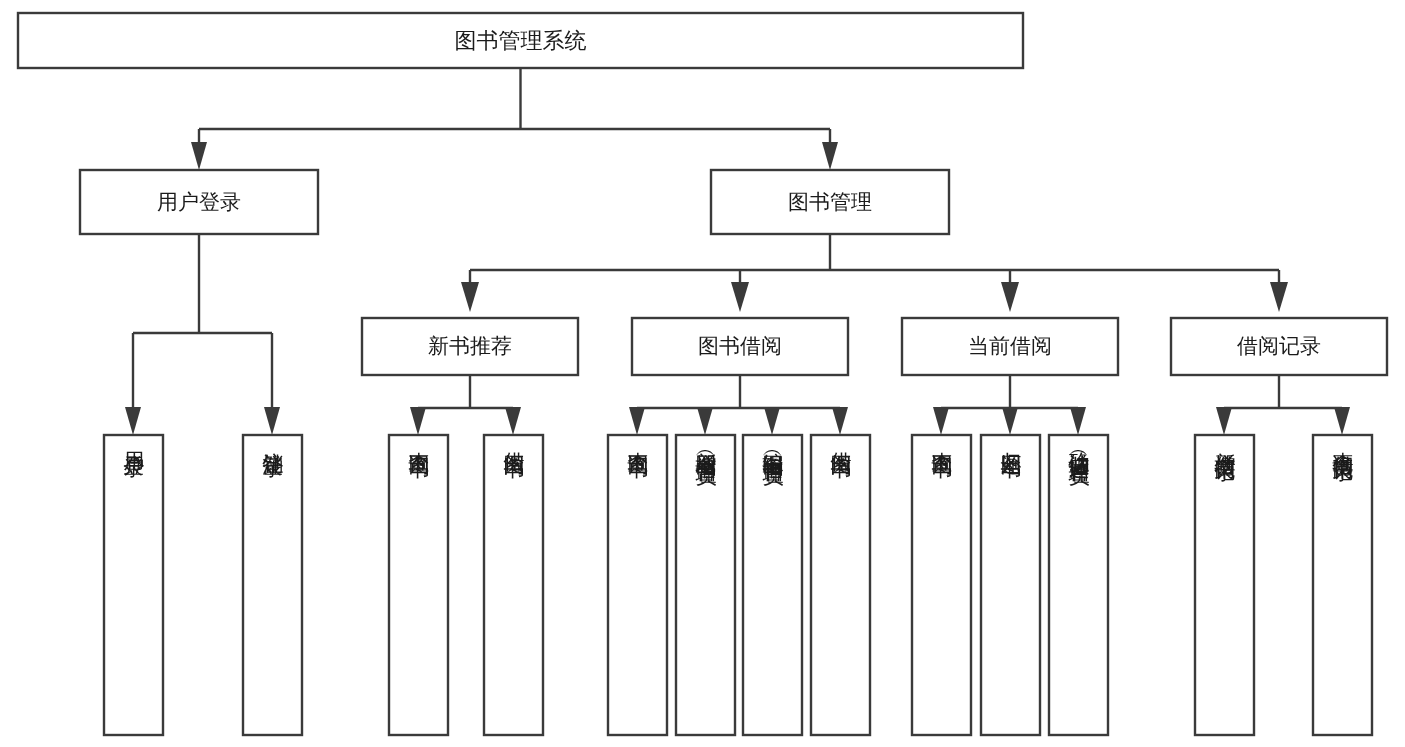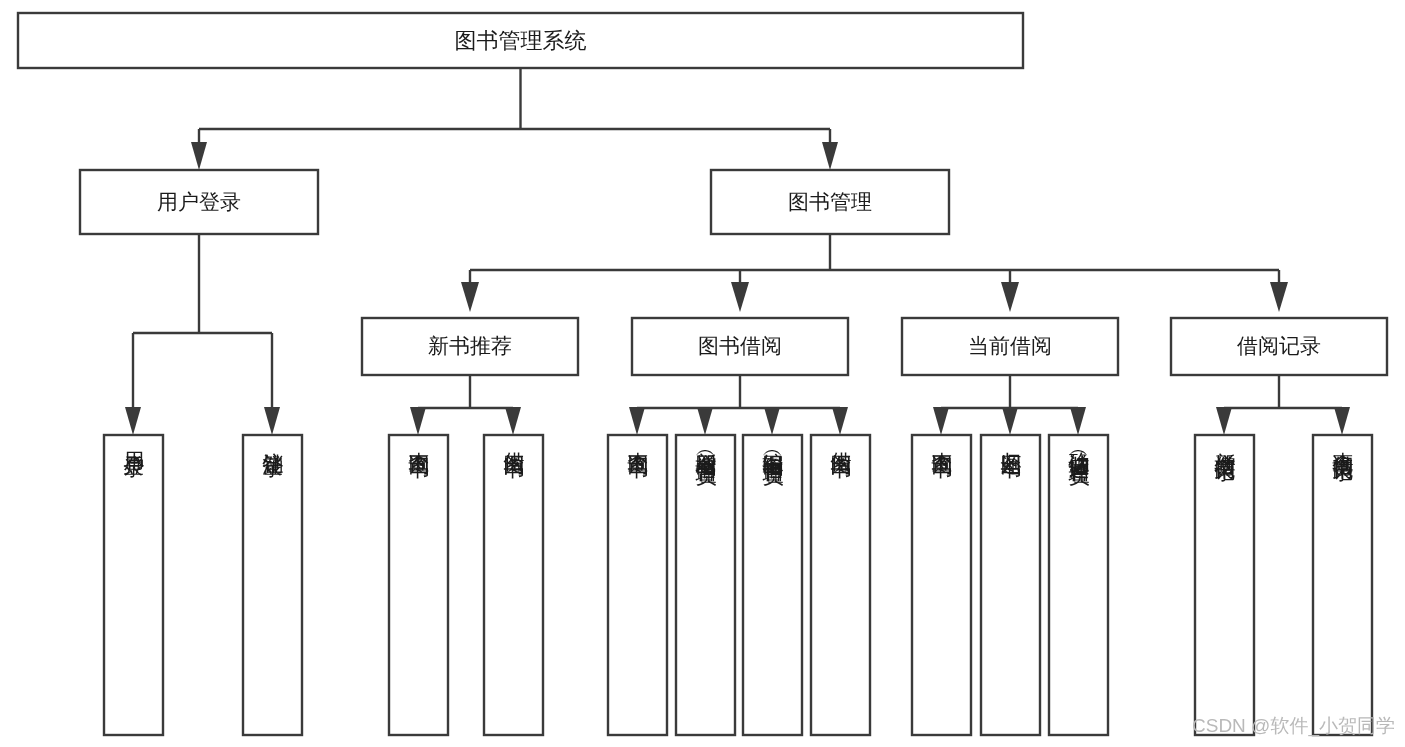--- a/index.html
+++ b/index.html
@@ -260,15 +260,14 @@
     <span class="leaf-label">确认归还（管理员）</span>
   </div>
 
   <div class="leaf-label-wrap" style="left:1195px; top:435px; width:59px; height:300px;">
     <span class="leaf-label">新增借阅记录</span>
   </div>
   <div class="leaf-label-wrap" style="left:1313px; top:435px; width:59px; height:300px;">
     <span class="leaf-label">查询借阅记录</span>
   </div>
 
-  <div class="watermark" style="left:1192px; top:713px;">CSDN @软件_小贺同学</div>
 
 </div>
 
 </body></html>

